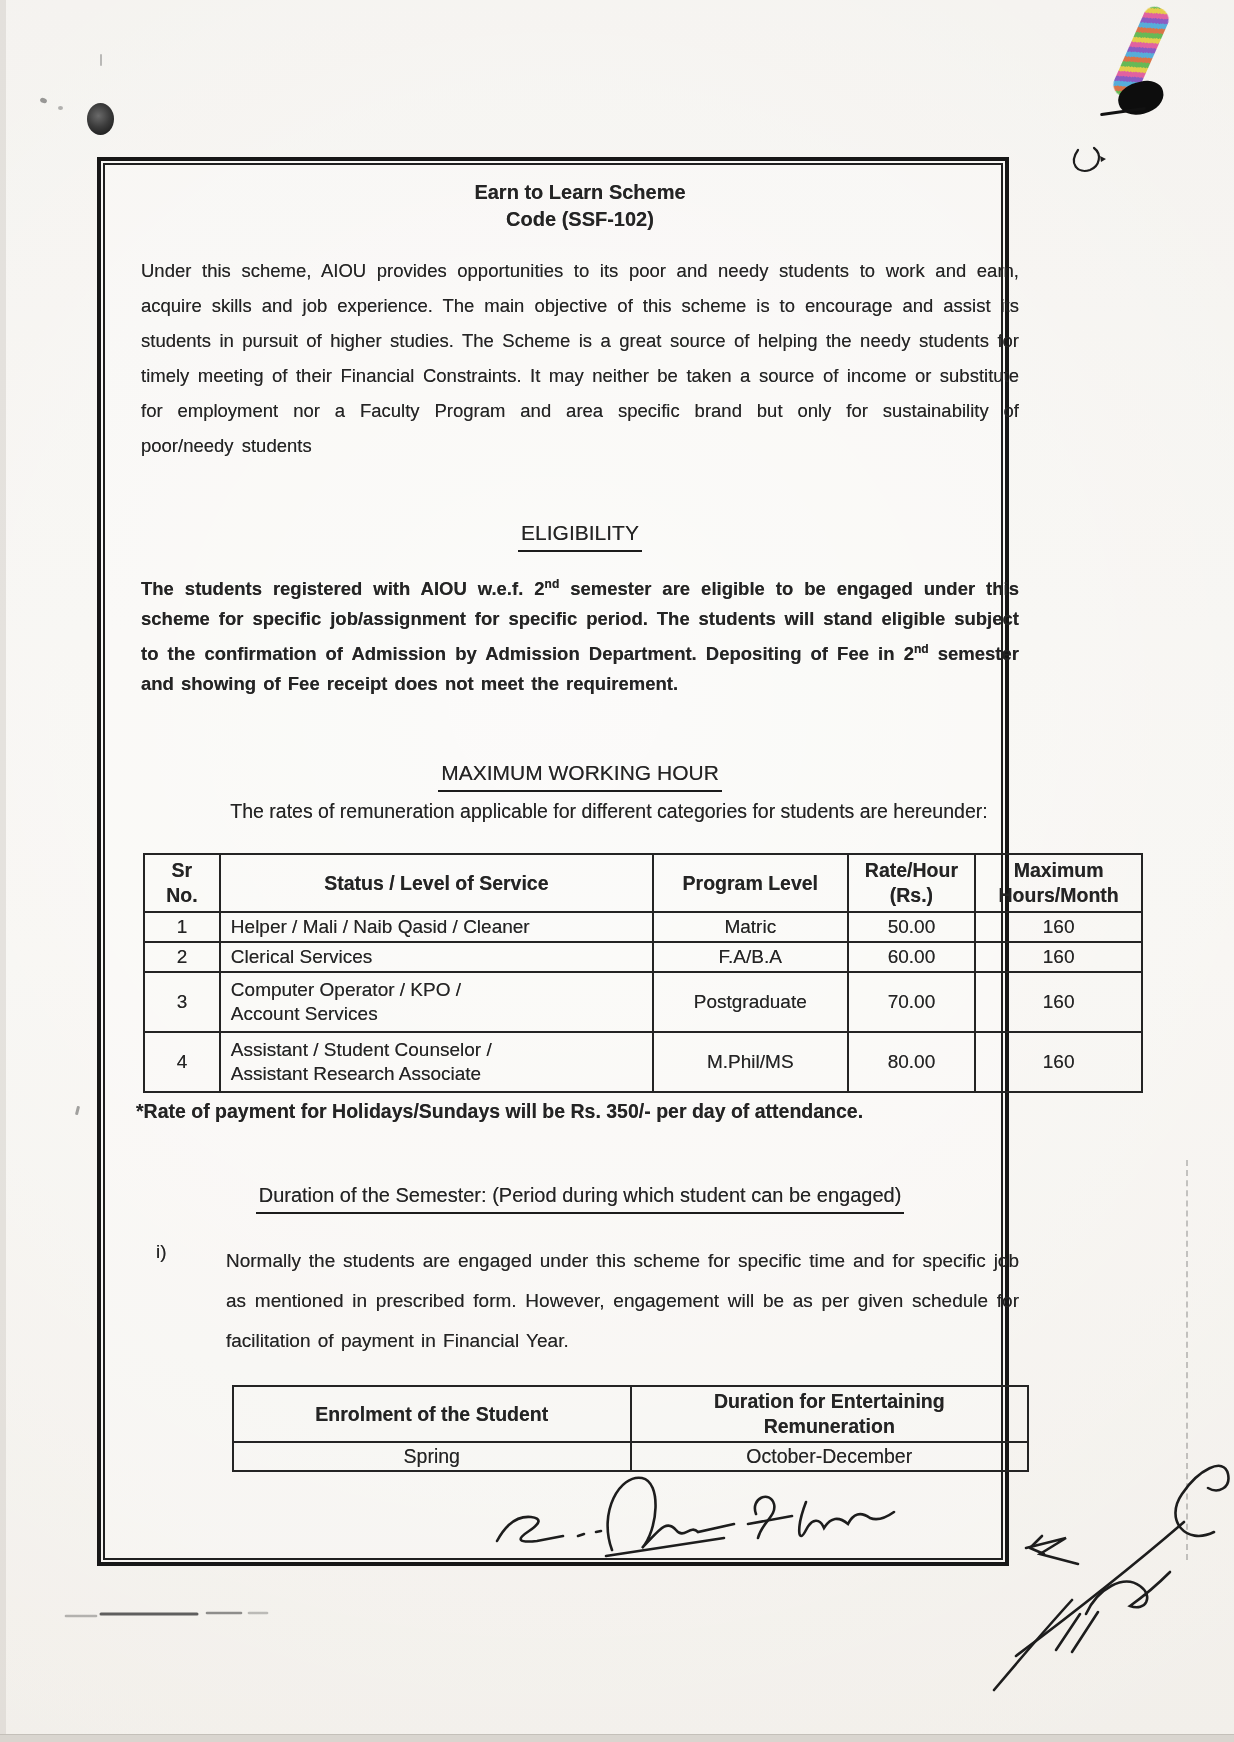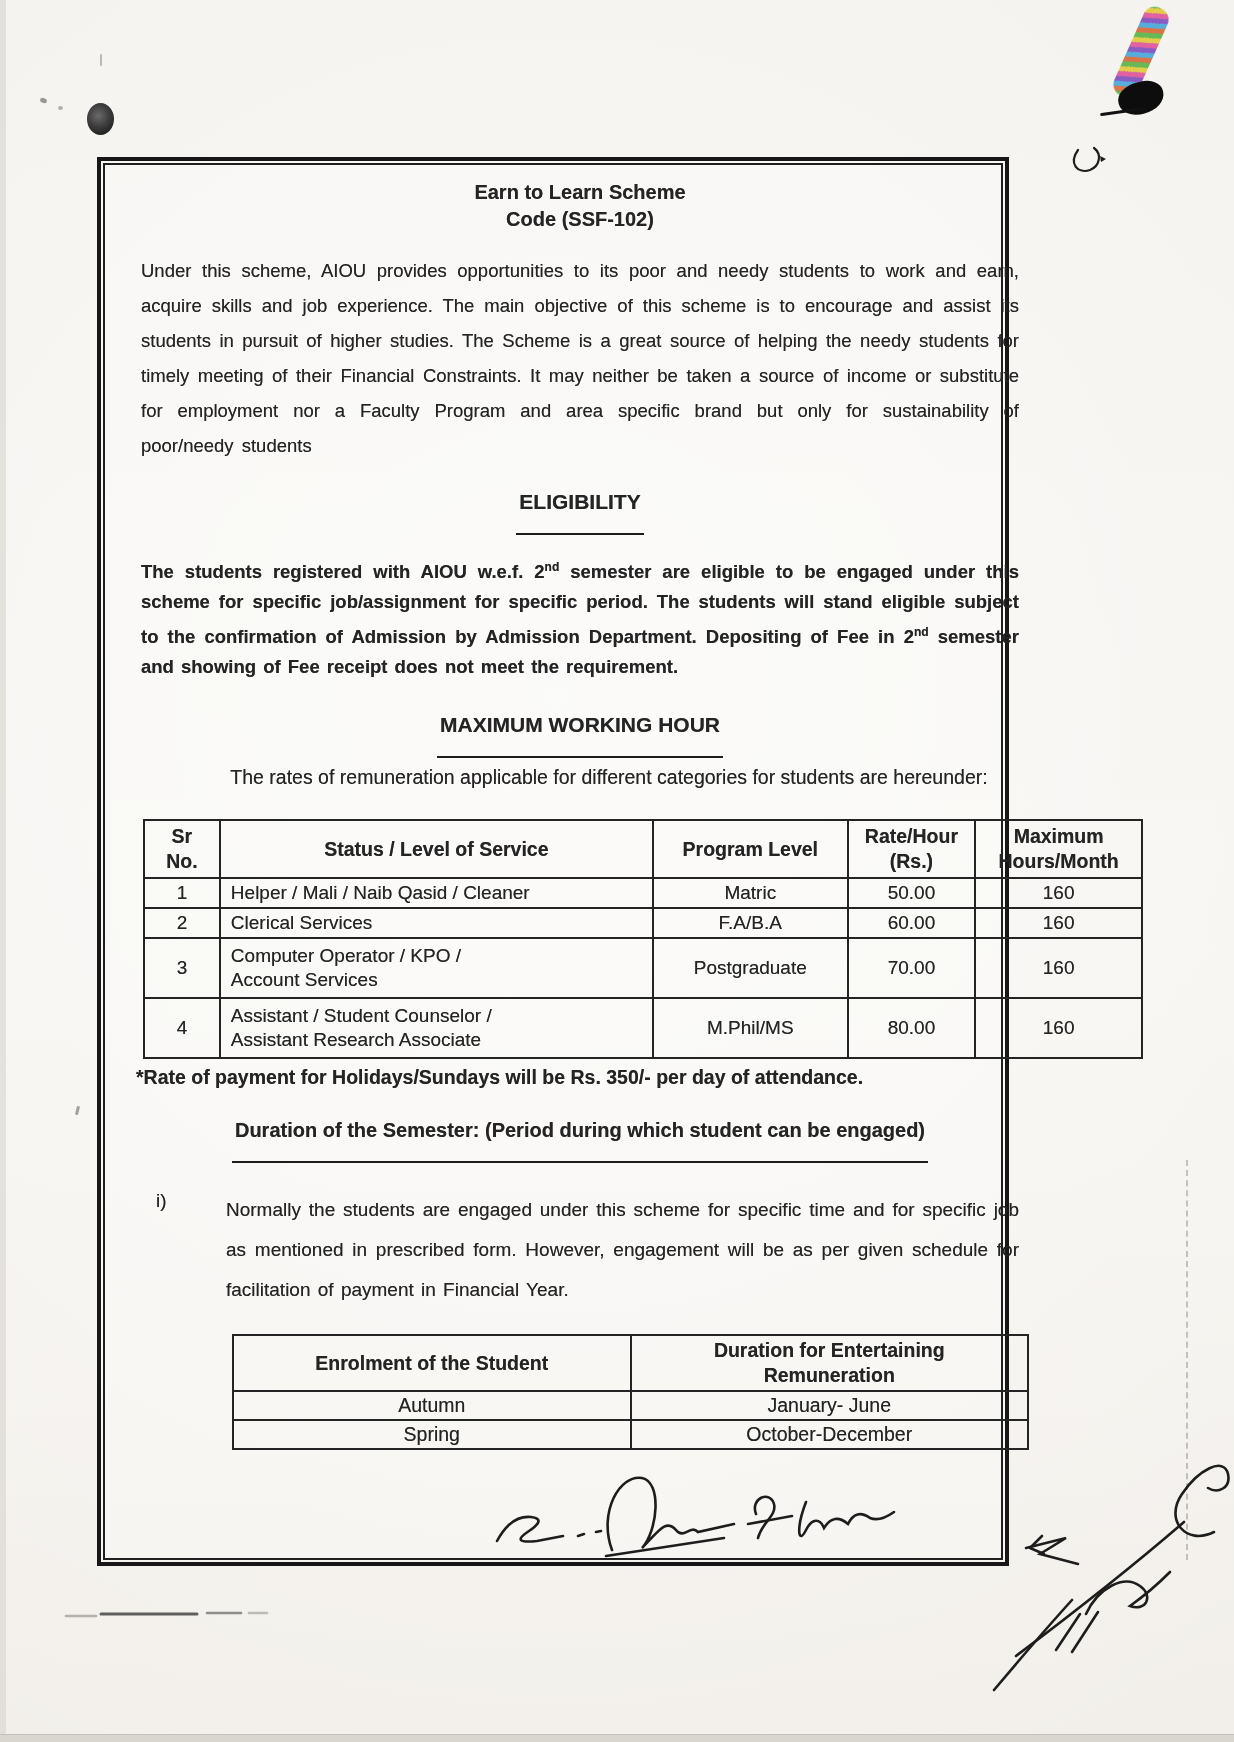--- a/index.html
+++ b/index.html
@@ -38,21 +38,21 @@
     border:4px solid #171717;background:rgba(255,255,255,.25);}
   .frame-inner{position:absolute;inset:2px;border:2px solid #202020;}
   .content{position:absolute;inset:6px 0 0 0;padding-top:12px;}
 
   .doc-title{width:878px;margin:0 0 0 40px;text-align:center;font-weight:bold;font-size:20px;line-height:27px;}
   .para{width:878px;margin-left:40px;text-align:justify;font-size:18.5px;line-height:35px;word-spacing:3px;}
   .para-2{line-height:30px;font-weight:600;word-spacing:2px;}
   sup{font-size:12px;}
 
   .center-head{width:878px;margin-left:40px;text-align:center;}
-  .center-head span{display:inline-block;font-weight:bold;font-size:21px;border-bottom:2.5px solid #1c1c1c;padding:0 3px 19px 3px;}
+  .center-head span{display:inline-block;font-weight:normal;font-size:21px;border-bottom:2.5px solid #1c1c1c;padding:0 3px 5px 3px;margin-top:31px;}
   .dur-head span{font-size:20px;}
   .center-line{width:878px;margin-left:40px;text-align:center;font-size:19px;}
   .wide-line{width:940px;margin-left:38px;text-align:center;font-size:19.5px;}
 
   table{border-collapse:collapse;font-size:19px;color:var(--ink);}
   .rates-table{margin:30px 0 0 42px;width:1000px;}
   .rates-table th,.rates-table td{border:2px solid #242424;}
   .rates-table th{font-weight:bold;font-size:19.5px;line-height:25px;padding:3px 2px;}
   .rates-table td{padding:2px 6px;text-align:center;line-height:24px;}
   .rates-table td.status{text-align:left;padding-left:10px;}
@@ -209,24 +209,20 @@
               <div></div>
             </th>
           <th>
               <div>Duration for Entertaining</div>
               <div>Remuneration</div>
             </th>
         </tr>
       </thead>
       <tbody>
         <tr>
-          <td>Autumn</td>
-          <td>January- June</td>
-        </tr>
-        <tr>
           <td>Spring</td>
           <td>October-December</td>
         </tr>
       </tbody>
     </table>
 
   </div>
 </div>
 
 <svg class="overlay" viewBox="0 0 1234 1742">

